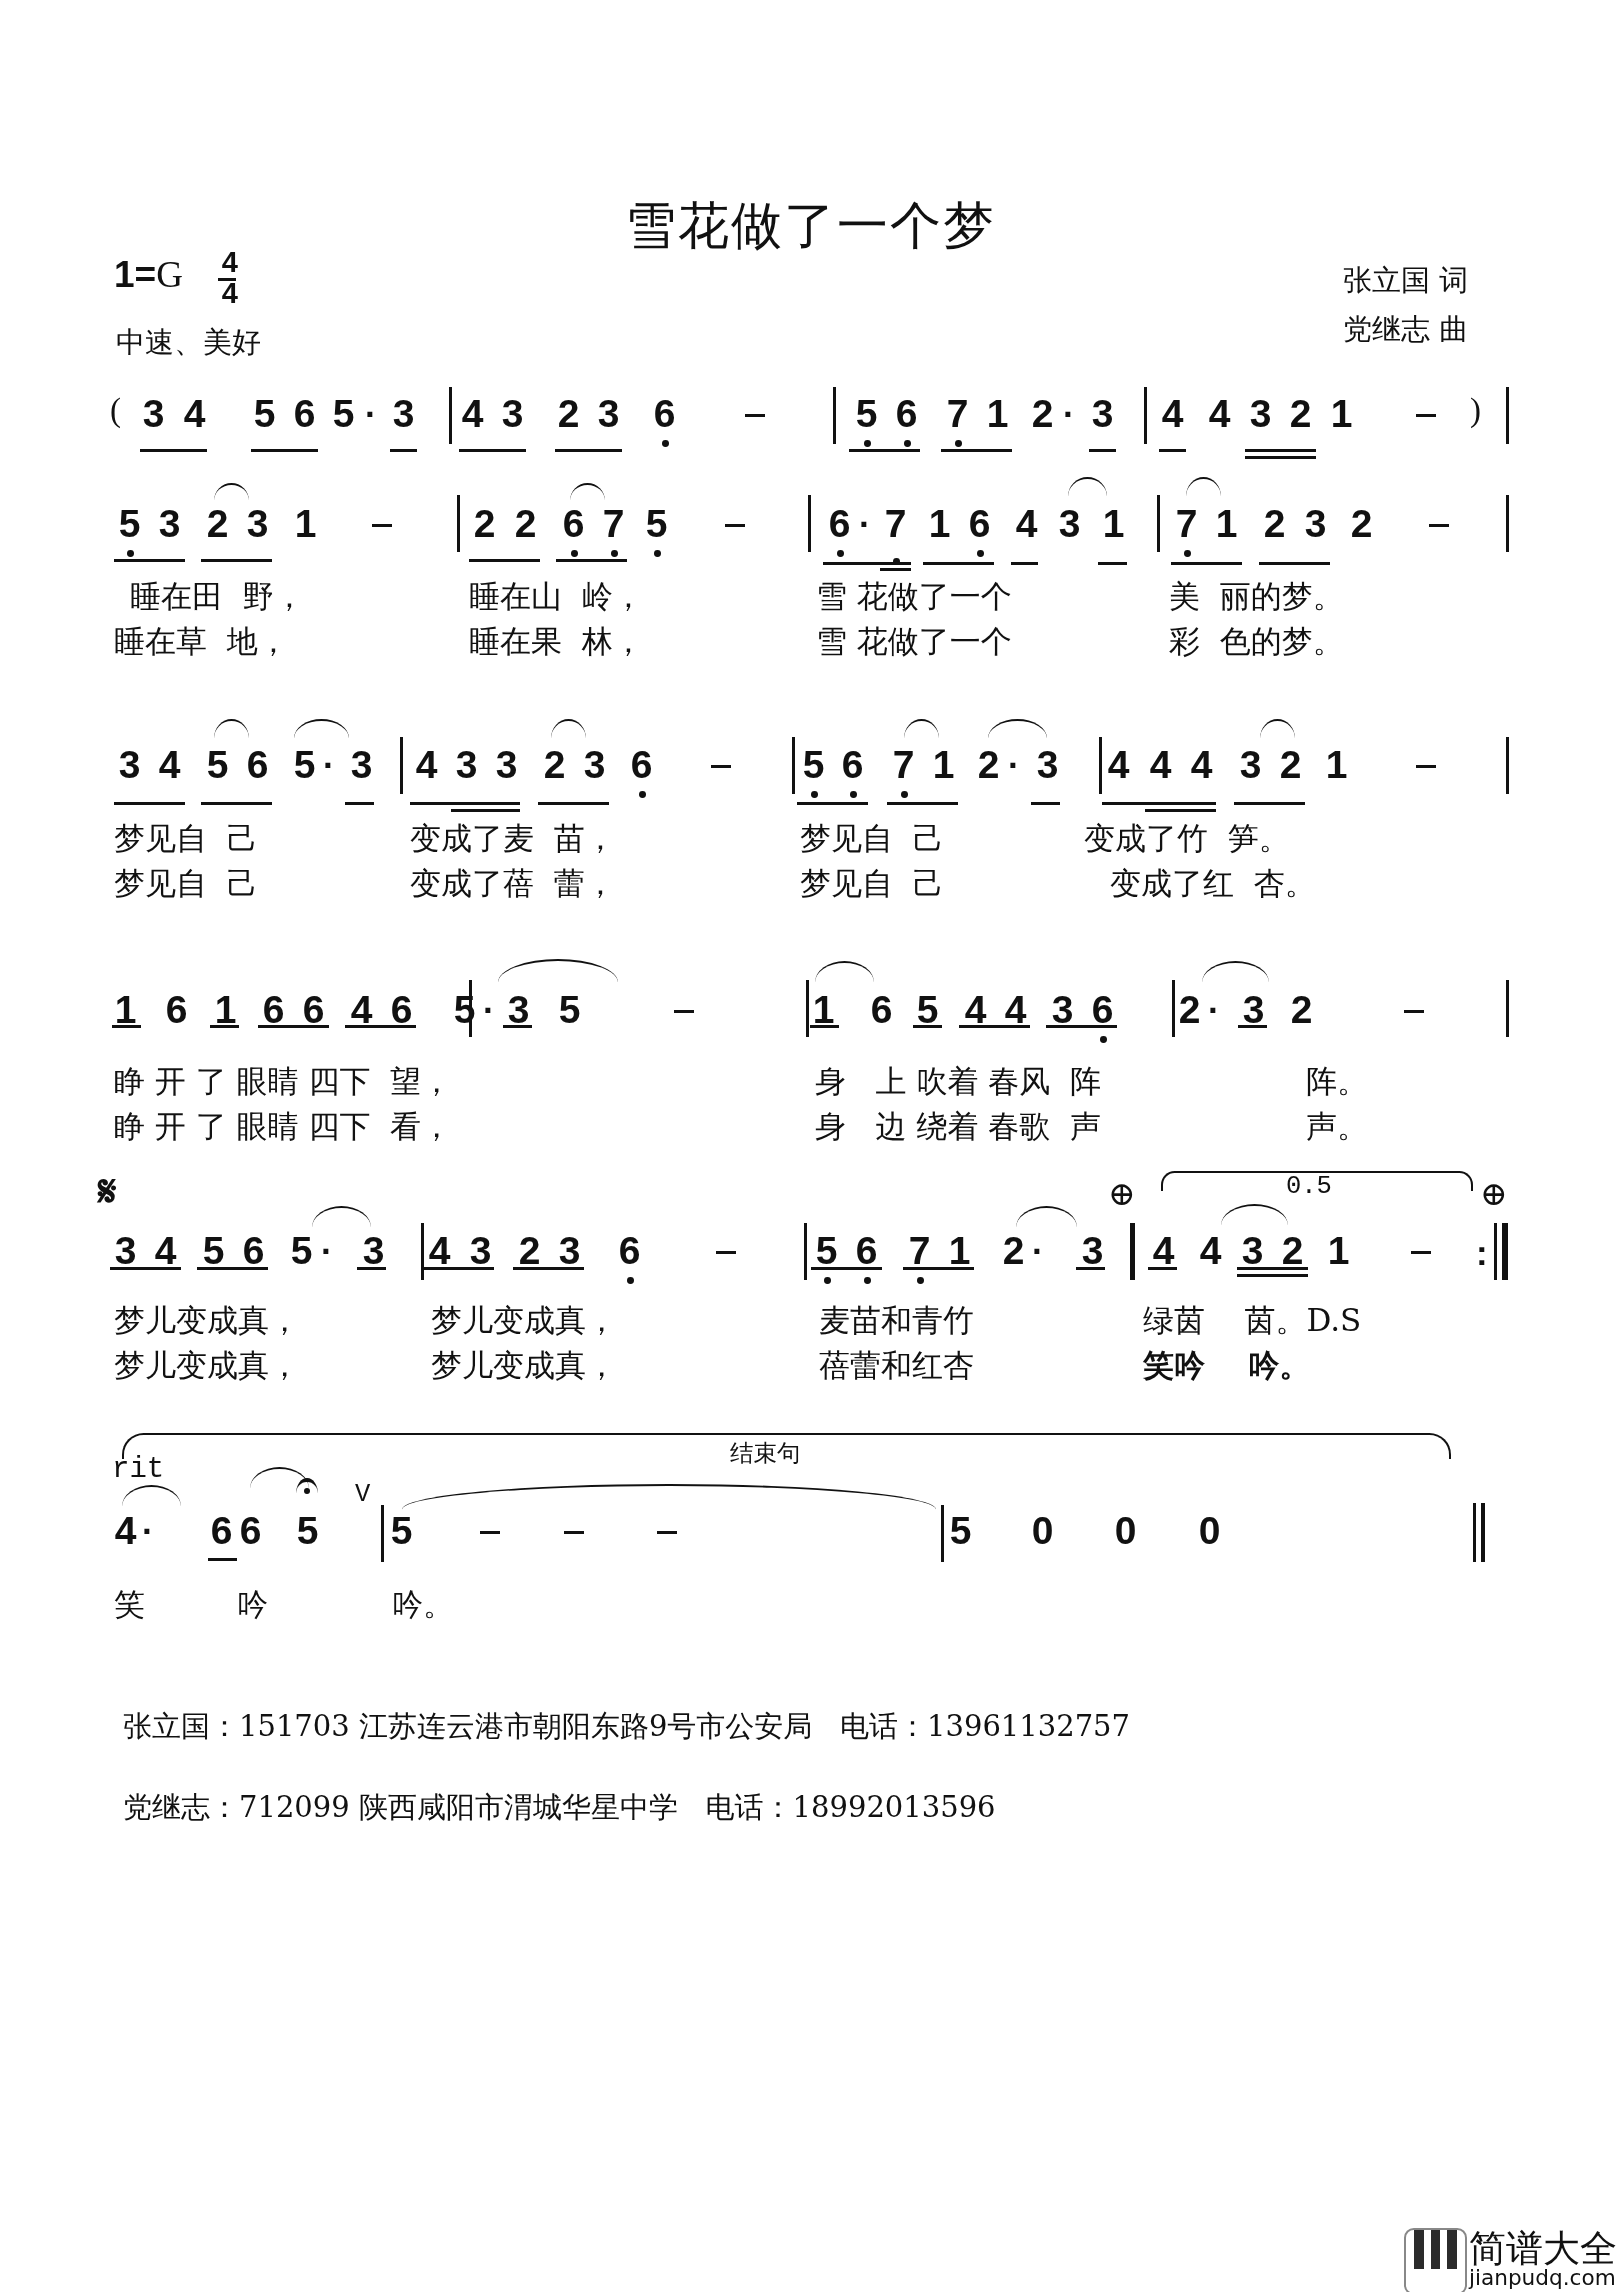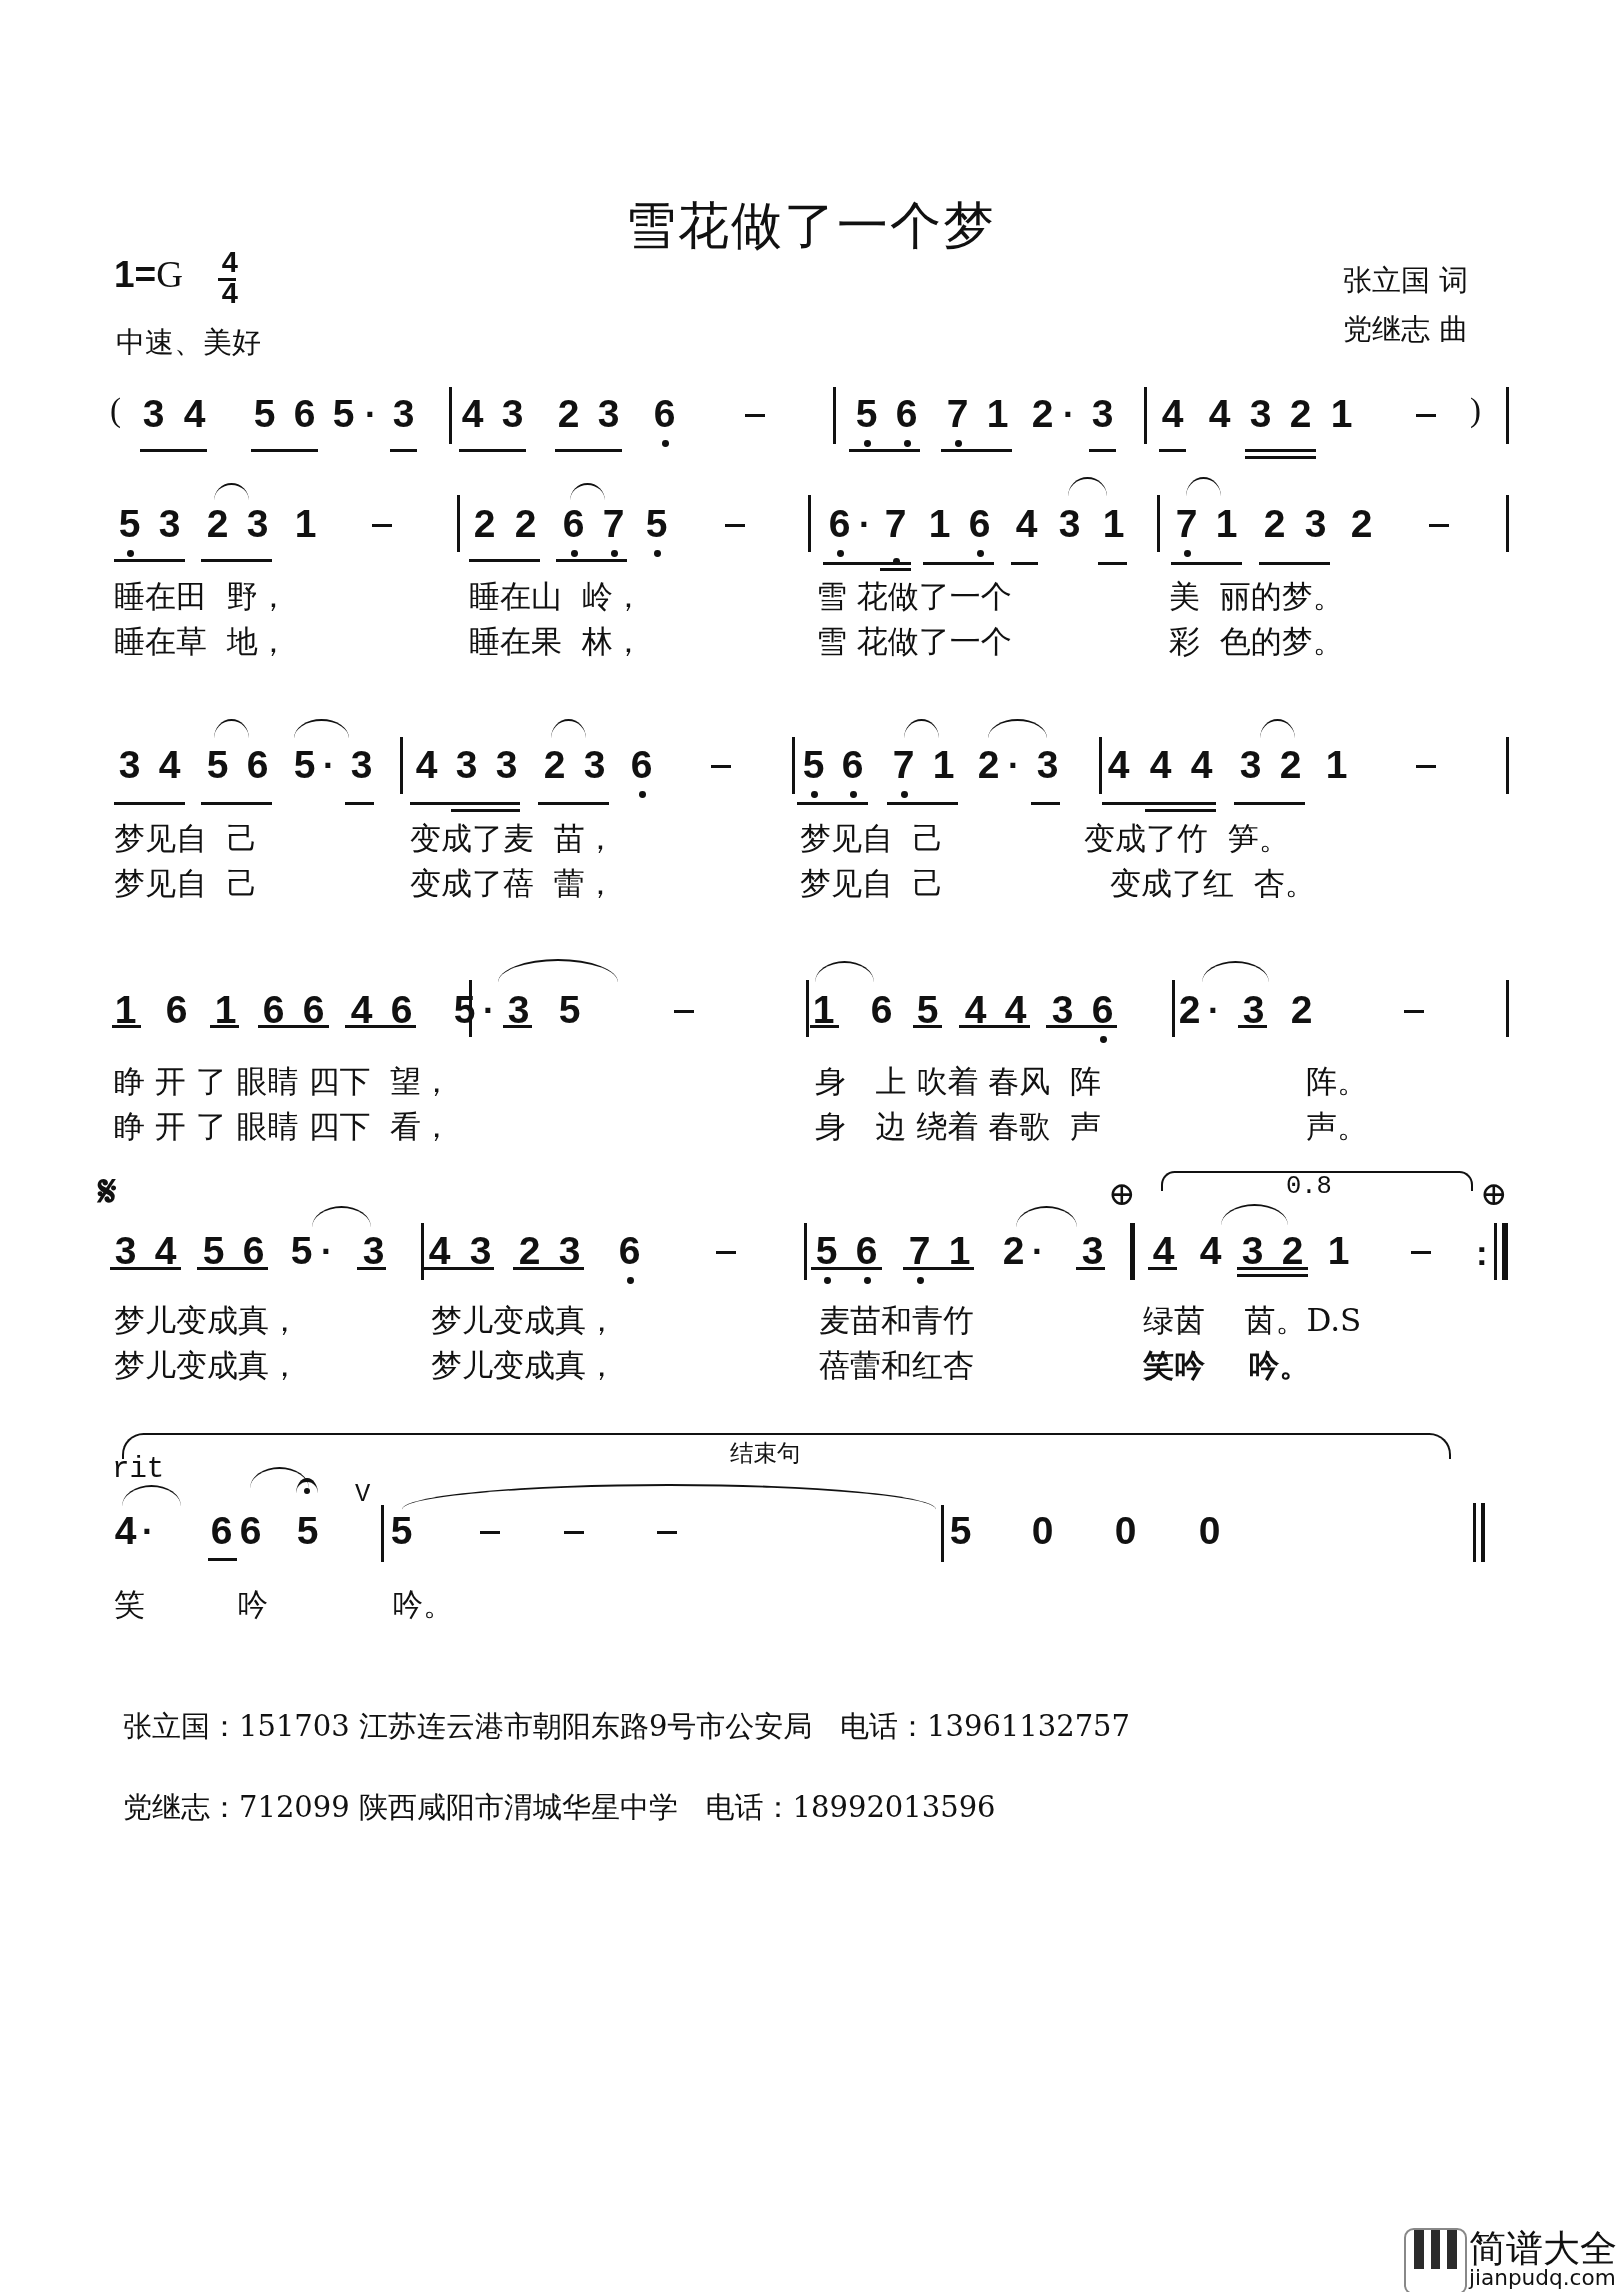--- a/index.html
+++ b/index.html
@@ -230,21 +230,21 @@
 <div class="ul" style="left:880px;top:568px;width:31px;"></div>
 <div class="ul" style="left:923px;top:562px;width:71px;"></div>
 <div class="ul" style="left:1011px;top:562px;width:27.4px;"></div>
 <div class="ul" style="left:1098px;top:562px;width:29px;"></div>
 <div class="ul" style="left:1171px;top:562px;width:71px;"></div>
 <div class="ul" style="left:1259px;top:562px;width:71px;"></div>
 <div class="slur" style="left:214px;top:483px;width:35px;height:15.7px;"></div>
 <div class="slur" style="left:570px;top:483px;width:35px;height:15.7px;"></div>
 <div class="slur" style="left:1068px;top:477px;width:39px;height:17.6px;"></div>
 <div class="slur" style="left:1186px;top:477px;width:35px;height:17.6px;"></div>
-<div class="lyr" style="left:114px;top:576px;">睡在田  野，</div>
+<div class="lyr" style="left:130px;top:576px;">睡在田  野，</div>
 <div class="lyr" style="left:469px;top:576px;">睡在山  岭，</div>
 <div class="lyr" style="left:816px;top:576px;">雪 花做了一个</div>
 <div class="lyr" style="left:1169px;top:576px;">美  丽的梦。</div>
 <div class="lyr" style="left:114px;top:621px;">睡在草  地，</div>
 <div class="lyr" style="left:469px;top:621px;">睡在果  林，</div>
 <div class="lyr" style="left:816px;top:621px;">雪 花做了一个</div>
 <div class="lyr" style="left:1169px;top:621px;">彩  色的梦。</div>
 
 <div class="bar" style="left:400px;top:737px;"></div>
 <div class="bar" style="left:792px;top:737px;"></div>
@@ -298,21 +298,21 @@
 <div class="lyr" style="left:815px;top:1061px;">身   上 吹着 春风  阵</div>
 <div class="lyr" style="left:1306px;top:1061px;">阵。</div>
 <div class="lyr" style="left:114px;top:1106px;">睁 开 了 眼睛 四下  看，</div>
 <div class="lyr" style="left:815px;top:1106px;">身   边 绕着 春歌  声</div>
 <div class="lyr" style="left:1306px;top:1106px;">声。</div>
 
 <div class="sym" style="left:98px;top:1166px;font-size:43px;font-weight:bold;">𝄋</div>
 <div class="sym" style="left:1108px;top:1174px;font-size:33px;">⊕</div>
 <div class="sym" style="left:1480px;top:1174px;font-size:33px;">⊕</div>
 <div class="abs" style="left:1161px;top:1171px;width:308px;height:17.6px;border:2.9px solid #111;border-bottom:none;border-radius:13.7px 13.7px 0 0;"></div>
-<div class="sym" style="left:1286px;top:1172px;font-size:25.5px;font-family:'Liberation Mono',monospace;">0.8</div>
+<div class="sym" style="left:1286px;top:1172px;font-size:25.5px;font-family:'Liberation Mono',monospace;">0.5</div>
 <div class="bar" style="left:421px;top:1223px;"></div>
 <div class="bar" style="left:804px;top:1223px;"></div>
 <div class="bar" style="left:1130px;top:1223px;width:4.9px;"></div>
 <div class="sym" style="left:1476px;top:1233px;font-size:35px;font-weight:bold;font-family:'Liberation Sans',sans-serif;">:</div>
 <div class="bar" style="left:1494px;top:1223px;width:2.9px;"></div>
 <div class="bar" style="left:1502px;top:1223px;width:5.9px;"></div>
 <div class="ul" style="left:110px;top:1267px;width:71px;"></div>
 <div class="ul" style="left:197px;top:1267px;width:71px;"></div>
 <div class="ul" style="left:357px;top:1267px;width:29px;"></div>
 <div class="ul" style="left:423px;top:1267px;width:71px;"></div>

